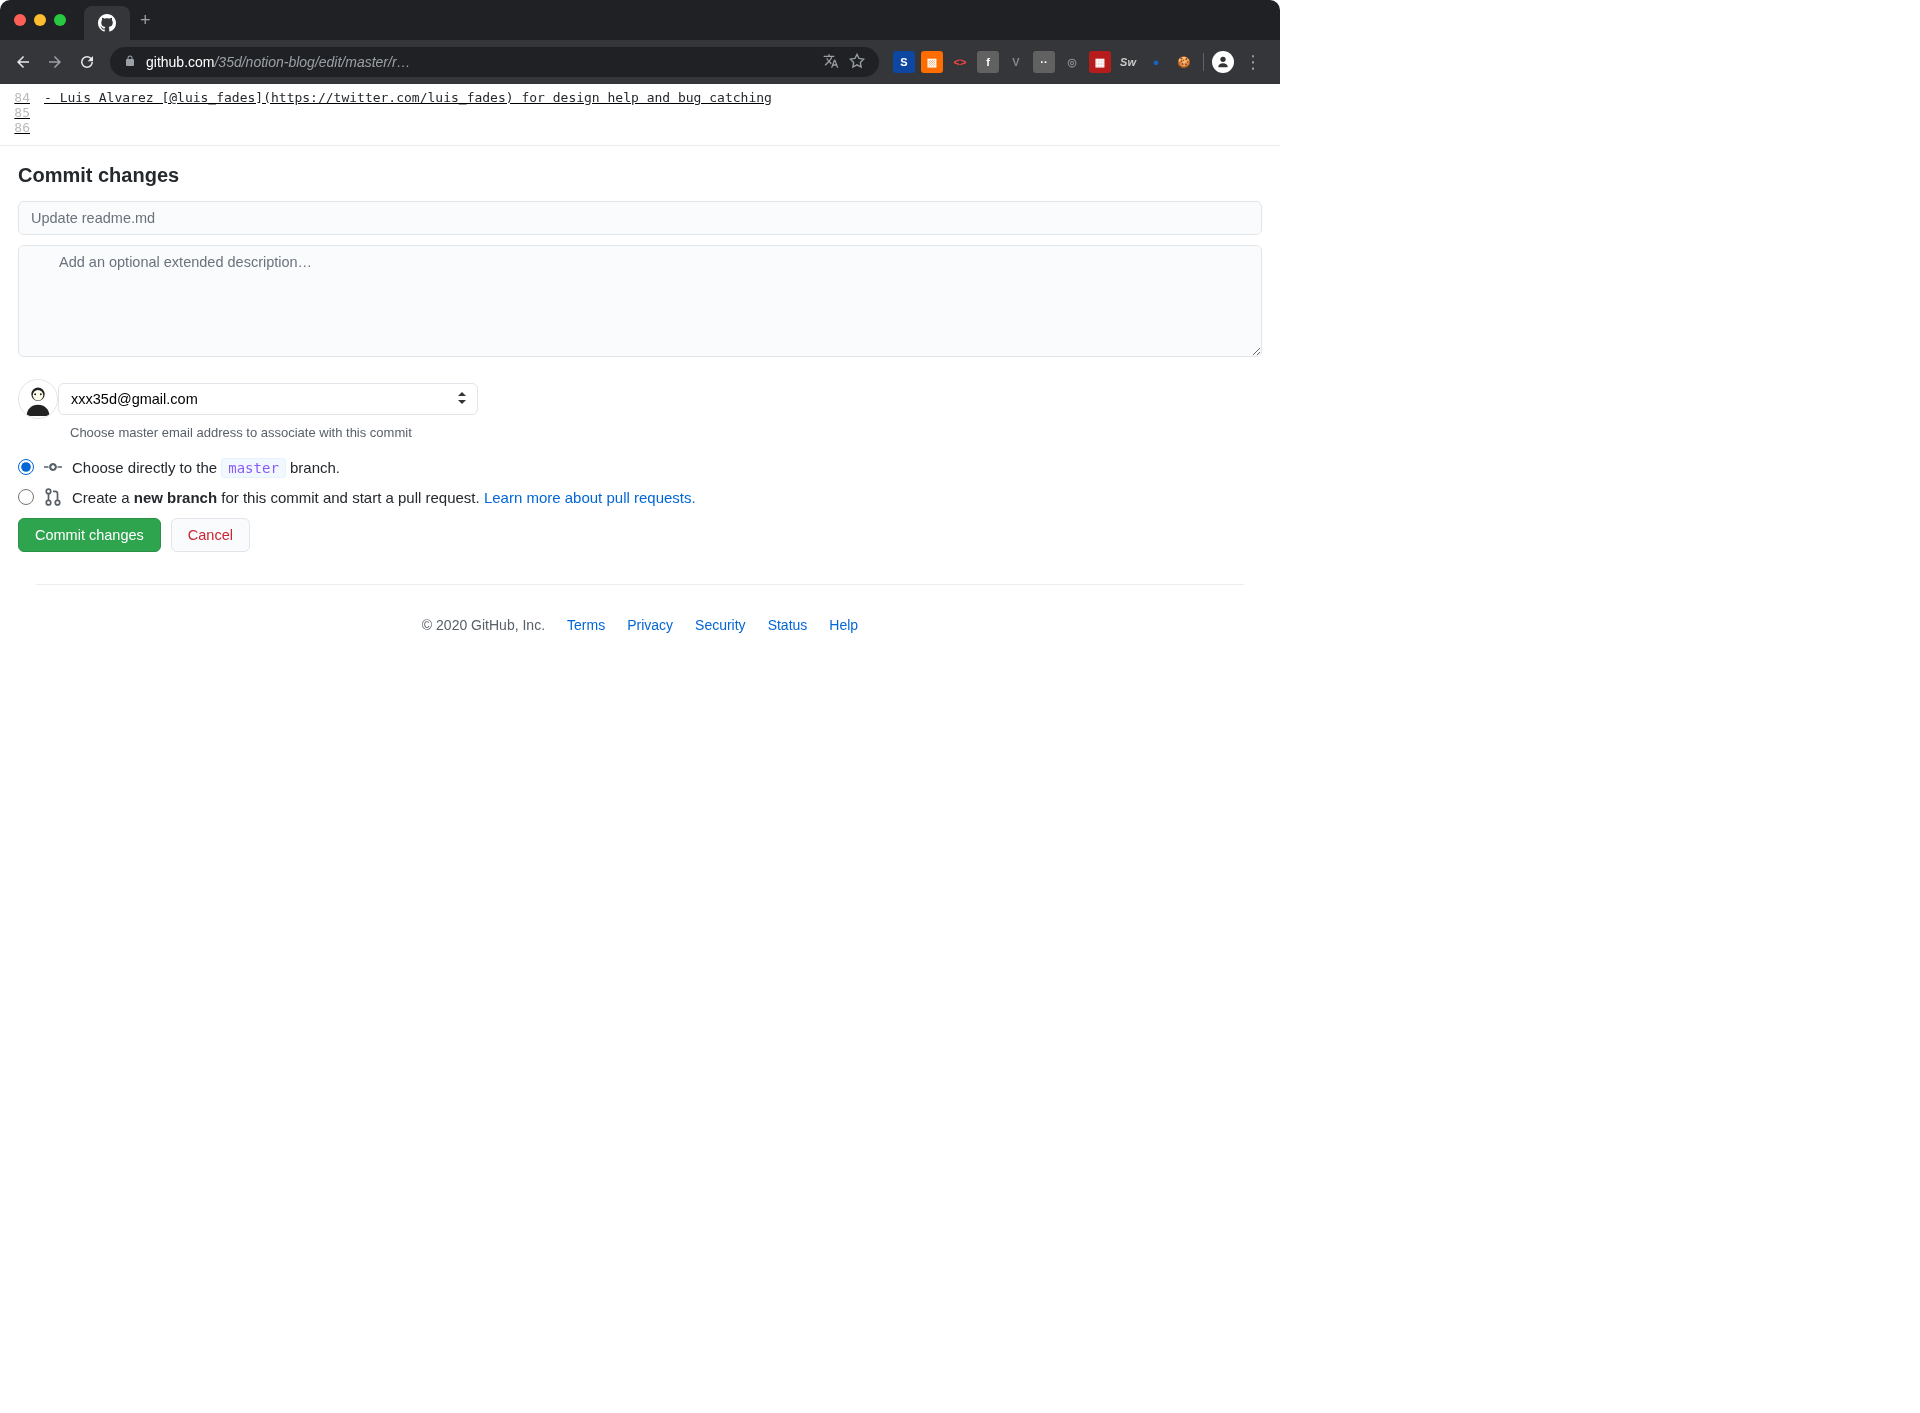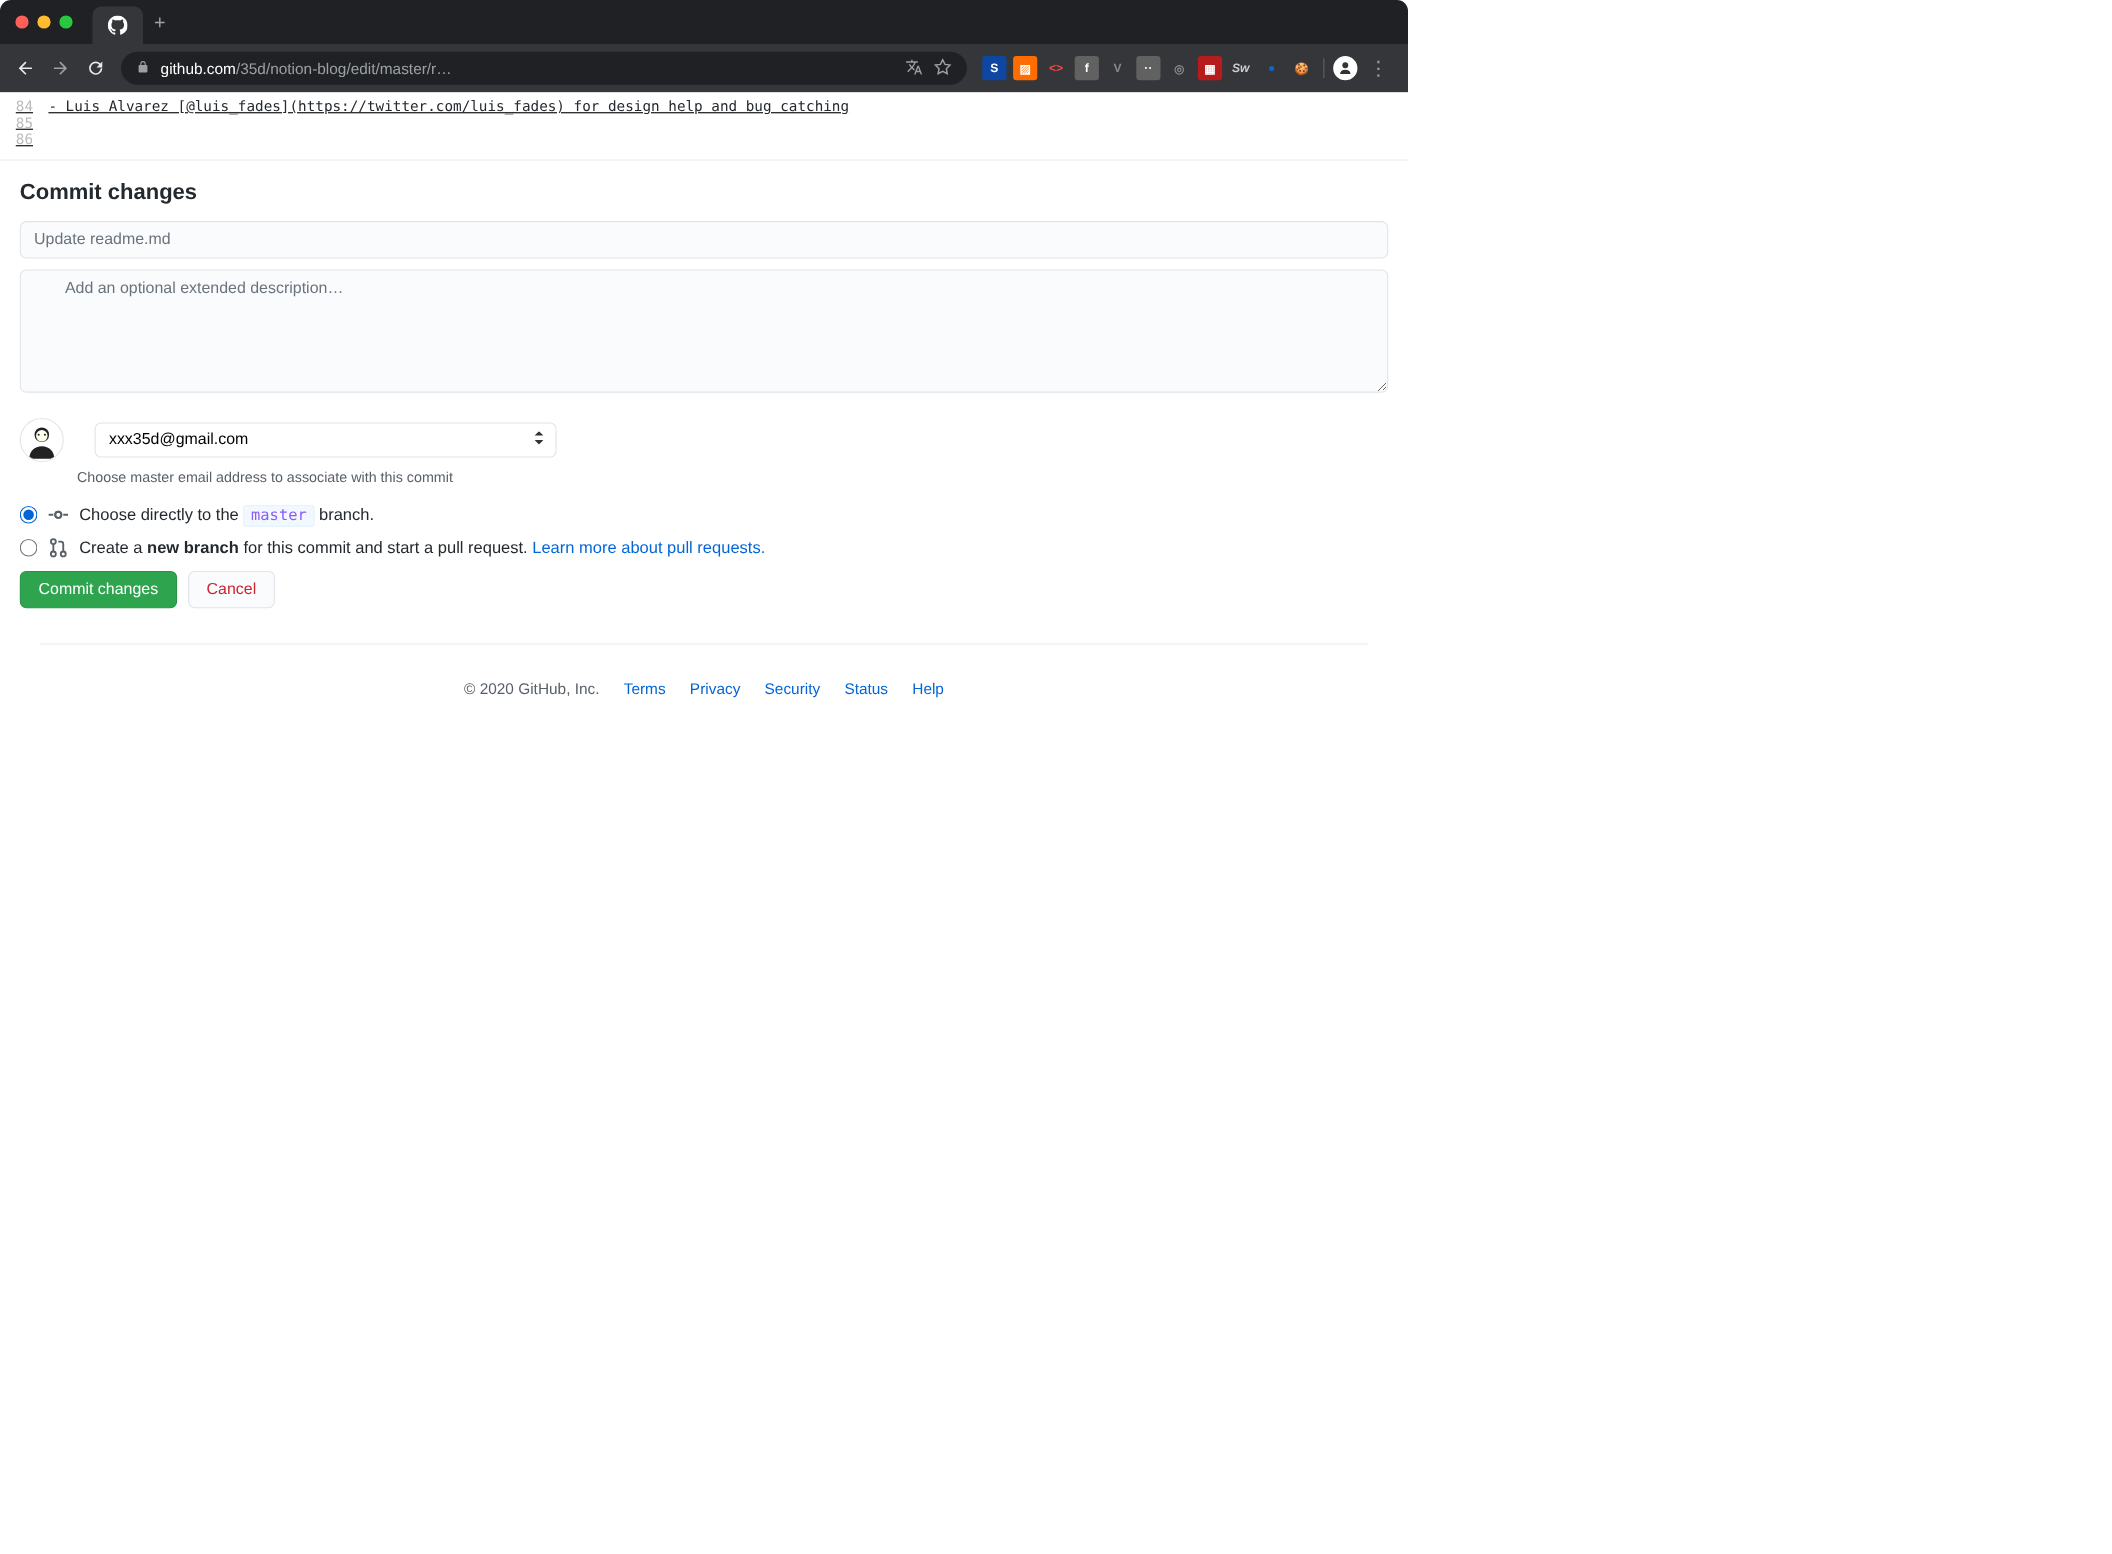--- a/index.html
+++ b/index.html
@@ -62,21 +62,21 @@
   align-items: center;
   padding: 0 14px;
   gap: 10px;
   color: #e8eaed;
   font-size: 14px;
   min-width: 0;
 }
 .addr .lock { color: #9aa0a6; }
 .addr .url { white-space: nowrap; overflow: hidden; text-overflow: ellipsis; color: #e8eaed; }
 .addr .url .domain { color: #fff; }
-.addr .url .path { color: #9aa0a6; }
+.addr .url .path { color: #9aa0a6; font-style: italic; }
 .addr-right { margin-left: auto; display: flex; gap: 10px; align-items: center; color: #9aa0a6; }
 .ext-row { display: flex; gap: 6px; align-items: center; }
 .ext { width: 22px; height: 22px; border-radius: 3px; display:flex;align-items:center;justify-content:center;font-size:11px;font-weight:bold;color:white; }
 .avatar-sm { width: 22px; height: 22px; border-radius: 50%; background:#fff; display:flex;align-items:center;justify-content:center; }
 .menu-dots { color:#9aa0a6; font-size:18px; padding:0 4px; }
 .divider-v { width:1px; height:18px; background:#5f6368; margin:0 2px; }
 
 .content { background: #fff; height: calc(100% - 84px); overflow: hidden; }
 .code-area {
   font-family: ui-monospace, SFMono-Regular, Menlo, monospace;
@@ -96,21 +96,21 @@
   border: 1px solid #e1e4e8;
   border-radius: 6px;
   padding: 8px 12px;
   font-size: 14.5px;
   color: #24292e;
   font-family: inherit;
 }
 .input-box::placeholder, .textarea-box::placeholder { color: #6a737d; }
 .textarea-box { margin-top: 10px; height: 112px; resize: vertical; padding-left: 40px; }
 
-.email-row { display:flex; align-items:center; gap:28px; margin-top:18px; }
+.email-row { display:flex; align-items:center; gap:0; margin-top:18px; }
 .avatar { width:40px; height:40px; border-radius:50%; border:1px solid #e1e4e8; background:#fff; display:flex;align-items:center;justify-content:center; overflow:hidden; }
 .email-select {
   width: 420px;
   border:1px solid #e1e4e8;
   border-radius:6px;
   padding: 7px 30px 7px 12px;
   font-size:14.5px;
   background:#fff;
   appearance:none;
   position:relative;

